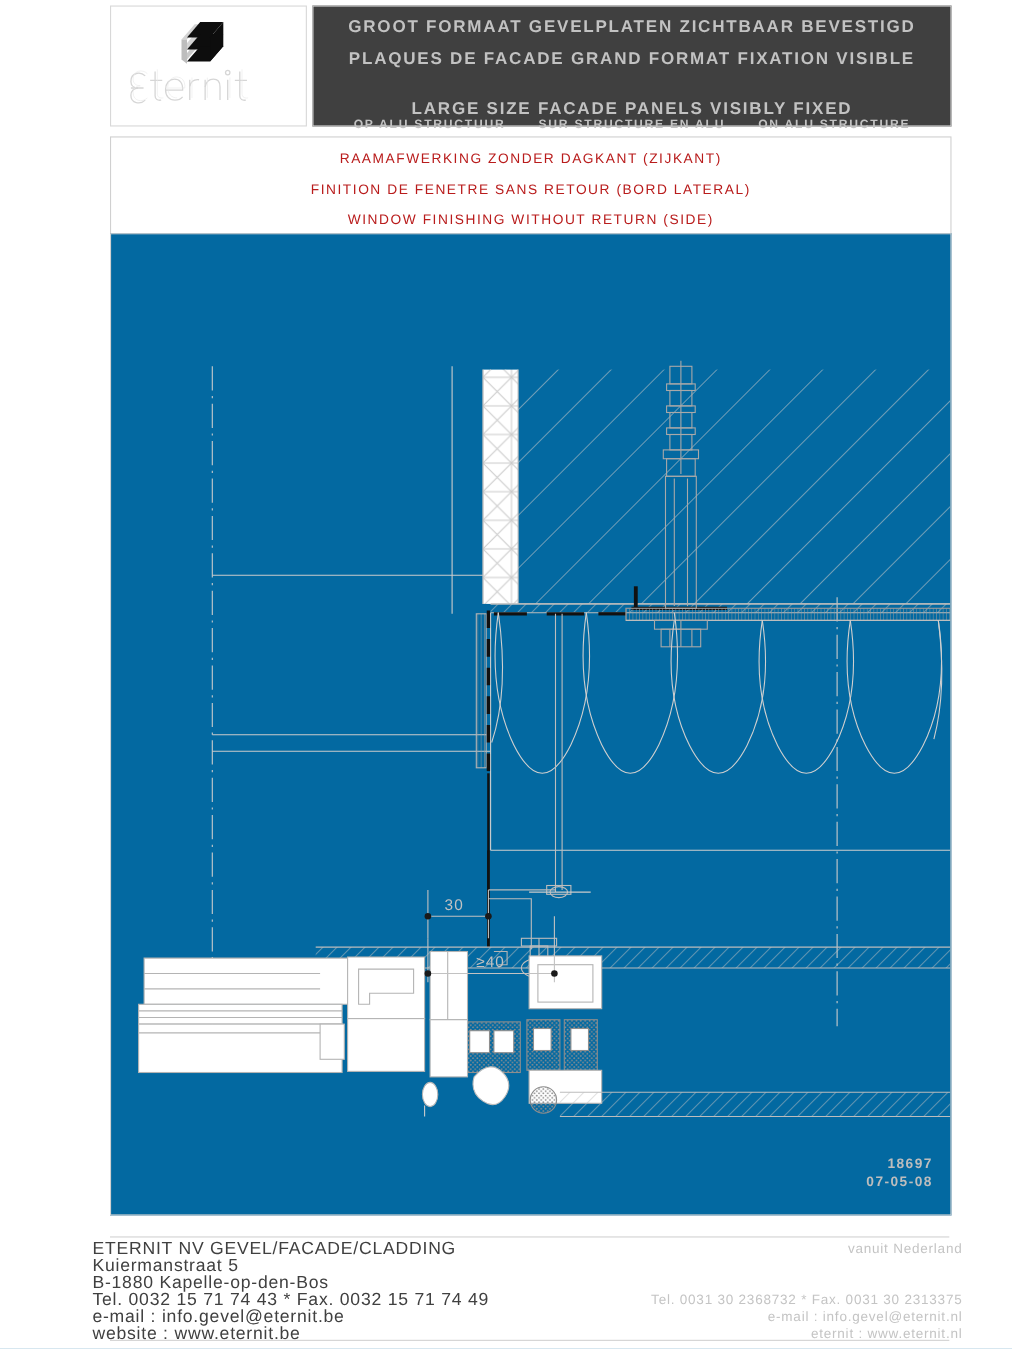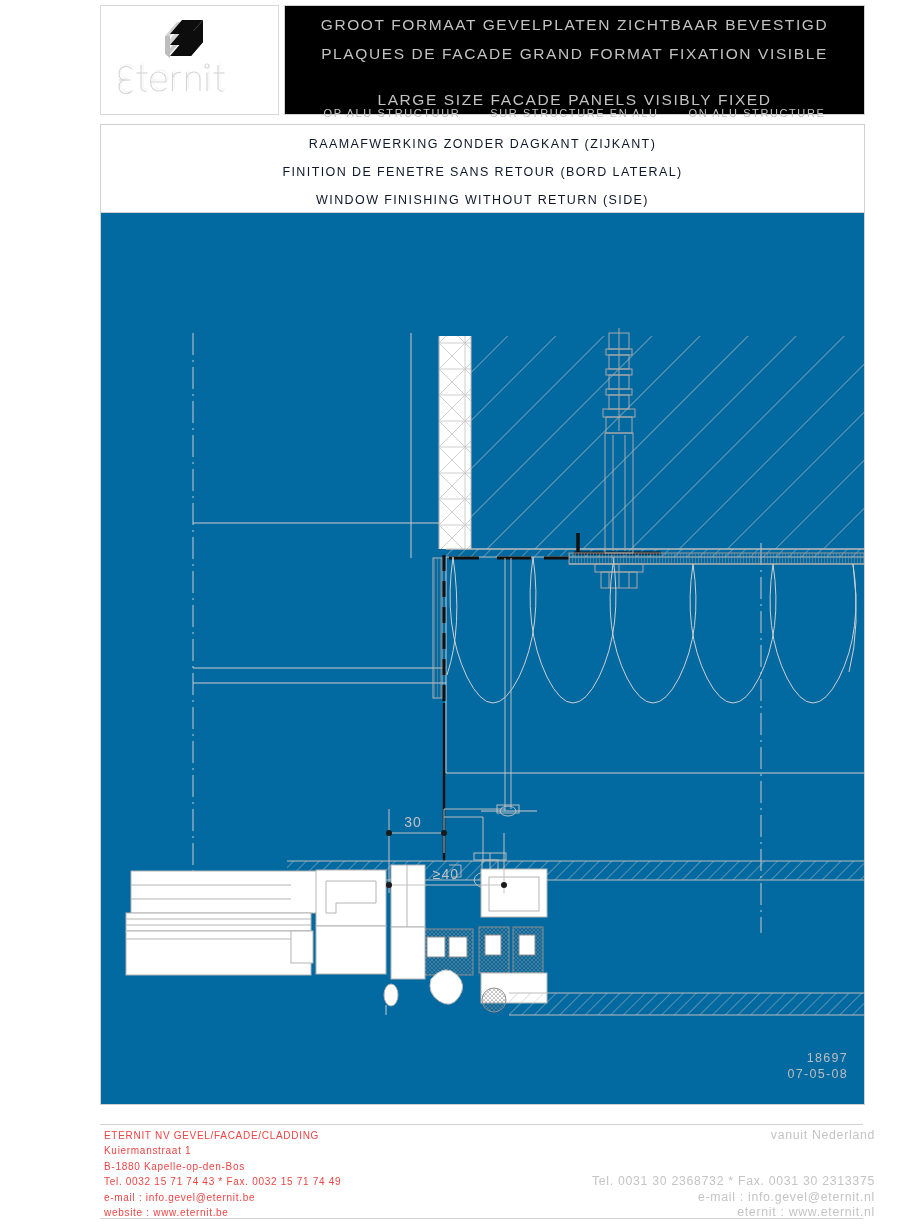--- a/index.html
+++ b/index.html
@@ -10,55 +10,55 @@
   .page{position:absolute;inset:0;width:920px;height:1226px;}
 
   
   .logo-box{position:absolute;left:100px;top:5px;width:177px;height:108px;
             border:1px solid #d8d8d8;background:#fff;}
   .logo-inner{position:absolute;left:0;top:0;width:100%;height:100%;}
   .logo-mark{position:absolute;left:50%;top:12px;transform:translateX(-50%);}
   .logo-word{position:absolute;left:50%;top:50px;transform:translateX(-50%);}
 
   .title-box{position:absolute;left:284px;top:5px;width:579px;height:108px;
-             border:1px solid #d0d0d0;background:#000000;}
+             border:1px solid #d0d0d0;background:#404040;font-weight:bold;}
   .title-box .ln{position:absolute;left:0;width:100%;text-align:center;
                  letter-spacing:1.6px;color:#c2c2c2;white-space:nowrap;}
   .t1{top:10px;font-size:15.5px;}
   .t2{top:39px;font-size:15.5px;}
   .t3{top:85px;font-size:15.5px;}
   .t4{top:101px;font-size:11px;letter-spacing:1.2px;}
   .t4 span{display:inline-block;}
   .t4 .sp1{margin-right:30px;}
   .t4 .sp2{margin-right:30px;}
 
   
   .sub-box{position:absolute;left:100px;top:124px;width:763px;height:88px;
            border:1px solid #d0d0d0;background:#fff;}
   .sub-box .ln{position:absolute;left:0;width:100%;text-align:center;
-               letter-spacing:1.4px;color:#0f172a;font-size:12.5px;white-space:nowrap;}
+               letter-spacing:1.4px;color:#b91c1c;font-size:12.5px;white-space:nowrap;}
   .s1{top:12px;}
   .s2{top:40px;}
   .s3{top:68px;}
 
   
   .draw-box{position:absolute;left:100px;top:212px;width:763px;height:891px;
             border:1px solid #d0d0d0;background:#0369a1;overflow:hidden;}
   .dwg{position:absolute;left:0;top:0;width:763px;height:891px;}
 
   .dwgnum{position:absolute;right:16px;bottom:22px;text-align:right;
-          font-size:12.5px;letter-spacing:1.3px;color:#bdbdbd;line-height:16px;}
+          font-size:12.5px;letter-spacing:1.3px;color:#bdbdbd;line-height:16px;font-weight:bold;}
 
   
   .foot-rule-top{position:absolute;left:100px;top:1124px;width:763px;height:1px;
                  background:#d2d2d2;}
   .foot-rule-bot{position:absolute;left:100px;top:1218px;width:763px;height:1px;
                  background:#d2d2d2;}
-  .foot-l{position:absolute;left:104px;top:1128px;font-size:10px;
-          letter-spacing:.7px;line-height:15.4px;color:#ef4444;white-space:nowrap;}
+  .foot-l{position:absolute;left:84px;top:1128px;font-size:16px;
+          letter-spacing:.7px;line-height:15.4px;color:#404040;white-space:nowrap;}
   .foot-r{position:absolute;right:45px;top:1128px;font-size:12.3px;
           letter-spacing:.7px;line-height:15.4px;color:#c4c4c4;text-align:right;
           white-space:nowrap;}
   .foot-r .spacer{visibility:hidden;}
   .fl-row{display:block;}
 </style>
 </head>
 <body>
 
 <div class="page">
@@ -370,21 +370,21 @@
     <div class="dwgnum">
       <div>18697</div>
       <div>07‑05‑08</div>
     </div>
   </div>
 
   <div class="foot-rule-top"></div>
 
   <div class="foot-l">
     <span class="fl-row">ETERNIT NV   GEVEL/FACADE/CLADDING</span>
-    <span class="fl-row">Kuiermanstraat 1</span>
+    <span class="fl-row">Kuiermanstraat 5</span>
     <span class="fl-row">B‑1880 Kapelle‑op‑den‑Bos</span>
     <span class="fl-row">Tel. 0032 15 71 74 43 * Fax. 0032 15 71 74 49</span>
     <span class="fl-row">e‑mail : info.gevel@eternit.be</span>
     <span class="fl-row">website : www.eternit.be</span>
   </div>
 
   <div class="foot-r">
     <span class="fl-row">vanuit Nederland</span>
     <span class="fl-row spacer">&nbsp;</span>
     <span class="fl-row spacer">&nbsp;</span>

